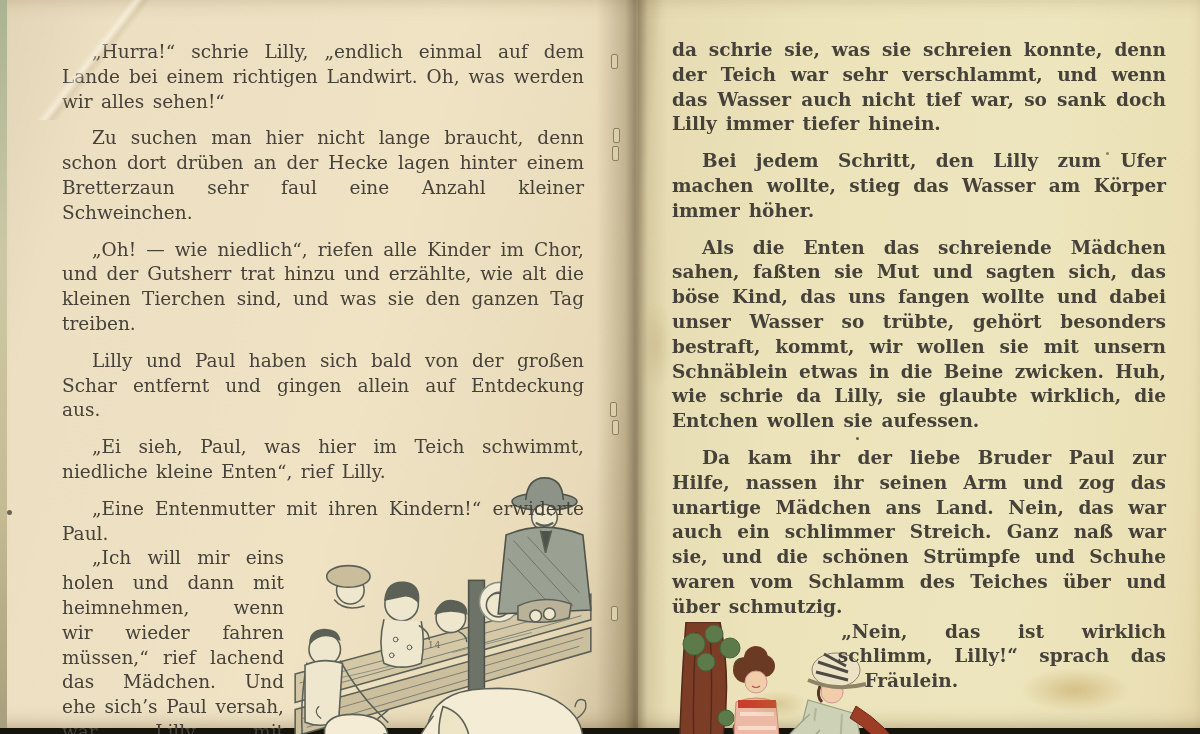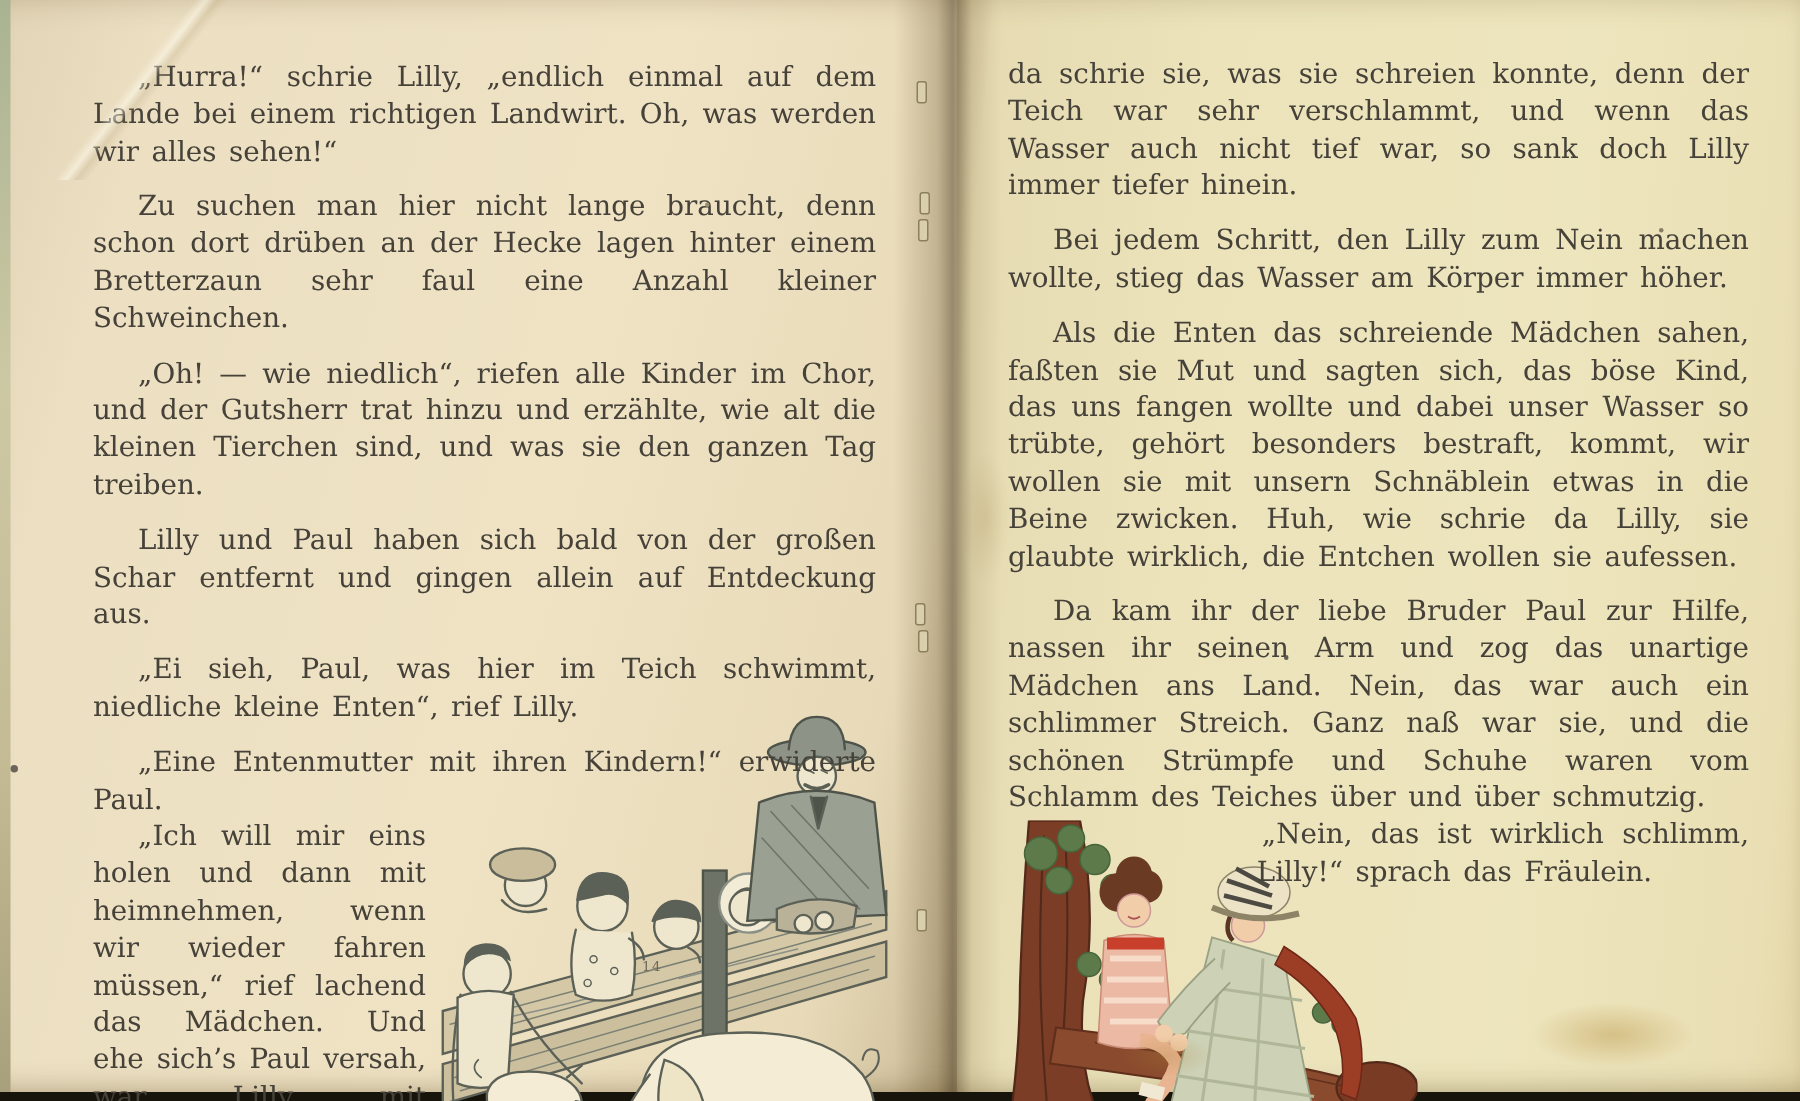--- a/index.html
+++ b/index.html
@@ -23,20 +23,21 @@
   }
   .page-left::after{ 
     content:"";position:absolute;left:18px;top:0;width:150px;height:120px;
     background:linear-gradient(128deg,rgba(255,255,255,0) 46%,rgba(255,252,238,.5) 49%,rgba(160,140,95,.18) 52%,rgba(255,255,255,0) 55%);
     pointer-events:none;
   }
   .page-right{
     width:562px;
     background:linear-gradient(95deg,#cfc09a 0%,#e6dbb2 4%,#ece3bb 28%,#ede5bd 68%,#eadfb4 94%,#e3d6a8 100%);
     box-shadow:inset 0 -12px 20px -14px rgba(80,60,20,.5), inset 0 14px 20px -16px rgba(120,100,60,.3);
+    font-weight:bold;
   }
   .gutter{
     position:absolute;left:596px;top:0;bottom:6px;width:72px;pointer-events:none;z-index:5;
     background:linear-gradient(90deg,rgba(110,90,50,0) 0%,rgba(104,86,48,.30) 40%,rgba(62,48,24,.46) 54%,rgba(110,90,50,.14) 72%,rgba(110,90,50,0) 100%);
   }
   .stitch{position:absolute;width:5px;height:13px;background:#d9cfad;border:1px solid #8d7f5b;border-radius:2px;z-index:6;}
 
   
   .content{position:absolute;color:#45413a;}
   .content-l{left:62px;width:522px;top:40px;}
@@ -184,21 +185,21 @@
         </div>
         <p class="ind">„Ich will mir eins holen und dann mit heimnehmen, wenn wir wieder fahren müssen,“ rief lachend das Mädchen.  Und ehe sich’s Paul versah, war Lilly mit Strümpfen und Schuhen in den Teich gesprungen.  Die Entlein schwammen entsetzt davon, denn kaum war Lilly in dem Teich,</p>
       </div>
     </div>
     <div class="plate-num">14</div>
   </div>
 
   <div class="page page-right">
     <div class="content content-r">
       <p>da schrie sie, was sie schreien konnte, denn der Teich war sehr verschlammt, und wenn das Wasser auch nicht tief war, so sank doch Lilly immer tiefer hinein.</p>
-      <p class="ind">Bei jedem Schritt, den Lilly zum Nein machen wollte, stieg das Wasser am Körper immer höher.</p>
+      <p class="ind">Bei jedem Schritt, den Lilly zum Ufer machen wollte, stieg das Wasser am Körper immer höher.</p>
       <p class="ind">Als die Enten das schreiende Mädchen sahen, faßten sie Mut und sagten sich, das böse Kind, das uns fangen wollte und dabei unser Wasser so trübte, gehört besonders bestraft, kommt, wir wollen sie mit unsern Schnäblein etwas in die Beine zwicken.  Huh, wie schrie da Lilly, sie glaubte wirklich, die Entchen wollen sie aufessen.</p>
       <p class="ind">Da kam ihr der liebe Bruder Paul zur Hilfe, nassen ihr seinen Arm und zog das unartige Mädchen ans Land. Nein, das war auch ein schlimmer Streich.  Ganz naß war sie, und die schönen Strümpfe und Schuhe waren vom Schlamm des Teiches über und über schmutzig.</p>
 
       <div class="r-wrap">
         <div class="ill-right">
 
           <svg viewBox="0 0 285 262">
 
             <g>
               <path d="M26,0 L60,0 Q72,60 62,120 Q58,170 76,205 L46,250 L6,248 Q20,170 20,110 Q22,50 26,0 Z" fill="#7c3d27" stroke="#53291a" stroke-width="1.5"></path>

